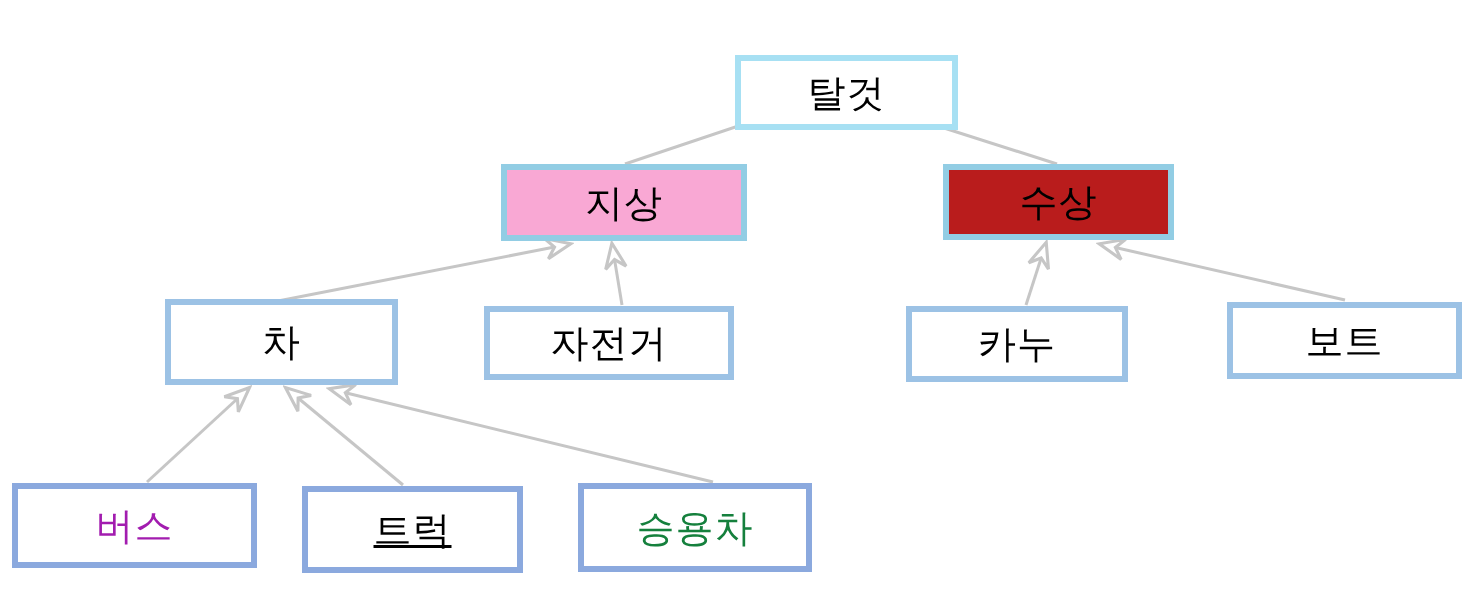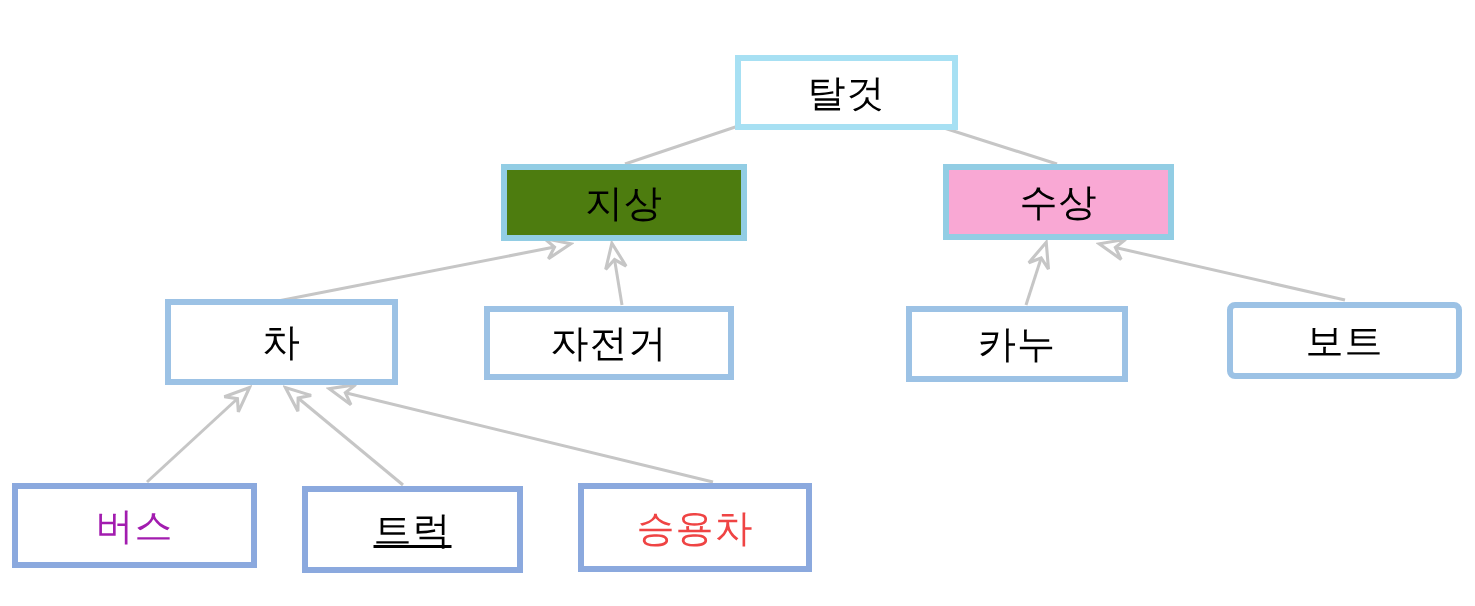--- a/index.html
+++ b/index.html
@@ -59,41 +59,41 @@
         <line x1="1345" y1="300" x2="1100" y2="244" stroke="#C6C6C6" stroke-width="3" marker-end="url(#openArrow)"></line>
         <line x1="147" y1="482" x2="249" y2="388" stroke="#C6C6C6" stroke-width="3" marker-end="url(#openArrow)"></line>
         <line x1="403" y1="485" x2="286" y2="388" stroke="#C6C6C6" stroke-width="3" marker-end="url(#openArrow)"></line>
         <line x1="713" y1="482" x2="330" y2="389" stroke="#C6C6C6" stroke-width="3" marker-end="url(#openArrow)"></line>
       </g>
   </svg>
   <div id="nodes-layer">
       <div class="node" style="left: 735px; top: 28px; width: 223px; height: 75px; border-color: rgb(167, 224, 243); background: rgb(255, 255, 255); margin-top: 27px;">
         <span class="node-label" style="color: rgb(0, 0, 0);">탈것</span>
       </div>
-      <div class="node" style="left: 501px; top: 164px; width: 246px; height: 77px; border-color: rgb(146, 205, 228); background: #4d7c0f;">
+      <div class="node" style="left: 501px; top: 164px; width: 246px; height: 77px; border-color: rgb(146, 205, 228); background: #f9a8d4;">
         <span class="node-label" style="color: rgb(0, 0, 0);">지상</span>
       </div>
-      <div class="node" style="left: 943px; top: 164px; width: 231px; height: 76px; border-color: rgb(146, 205, 228); background: #f9a8d4;">
+      <div class="node" style="left: 943px; top: 164px; width: 231px; height: 76px; border-color: rgb(146, 205, 228); background: #b91c1c;">
         <span class="node-label" style="color: rgb(0, 0, 0);">수상</span>
       </div>
       <div class="node" style="left: 165px; top: 299px; width: 233px; height: 86px; border-color: rgb(156, 194, 229); background: rgb(255, 255, 255);">
         <span class="node-label" style="color: rgb(0, 0, 0);">차</span>
       </div>
       <div class="node" style="left: 484px; top: 306px; width: 250px; height: 74px; border-color: rgb(156, 194, 229); background: rgb(255, 255, 255); text-align: right;">
         <span class="node-label" style="color: rgb(0, 0, 0);">자전거</span>
       </div>
       <div class="node" style="left: 906px; top: 306px; width: 222px; height: 76px; border-color: rgb(156, 194, 229); background: rgb(255, 255, 255);">
         <span class="node-label" style="color: rgb(0, 0, 0);">카누</span>
       </div>
-      <div class="node" style="left: 1227px; top: 302px; width: 235px; height: 77px; border-color: rgb(156, 194, 229); background: rgb(255, 255, 255); border-radius: 8px;">
+      <div class="node" style="left: 1227px; top: 302px; width: 235px; height: 77px; border-color: rgb(156, 194, 229); background: rgb(255, 255, 255);">
         <span class="node-label" style="color: rgb(0, 0, 0);">보트</span>
       </div>
       <div class="node" style="left: 12px; top: 483px; width: 245px; height: 85px; border-color: rgb(139, 169, 222); background: rgb(255, 255, 255);">
         <span class="node-label" style="color: #a21caf;">버스</span>
       </div>
       <div class="node" style="left: 302px; top: 486px; width: 221px; height: 87px; border-color: rgb(139, 169, 222); background: rgb(255, 255, 255);">
         <span class="node-label" style="color: rgb(0, 0, 0); text-decoration: underline;">트럭</span>
       </div>
       <div class="node" style="left: 578px; top: 483px; width: 234px; height: 89px; border-color: rgb(139, 169, 222); background: rgb(255, 255, 255);">
-        <span class="node-label" style="color: #ef4444;">승용차</span>
+        <span class="node-label" style="color: #15803d;">승용차</span>
       </div>
     </div>
 </div>
 
 </body></html>

